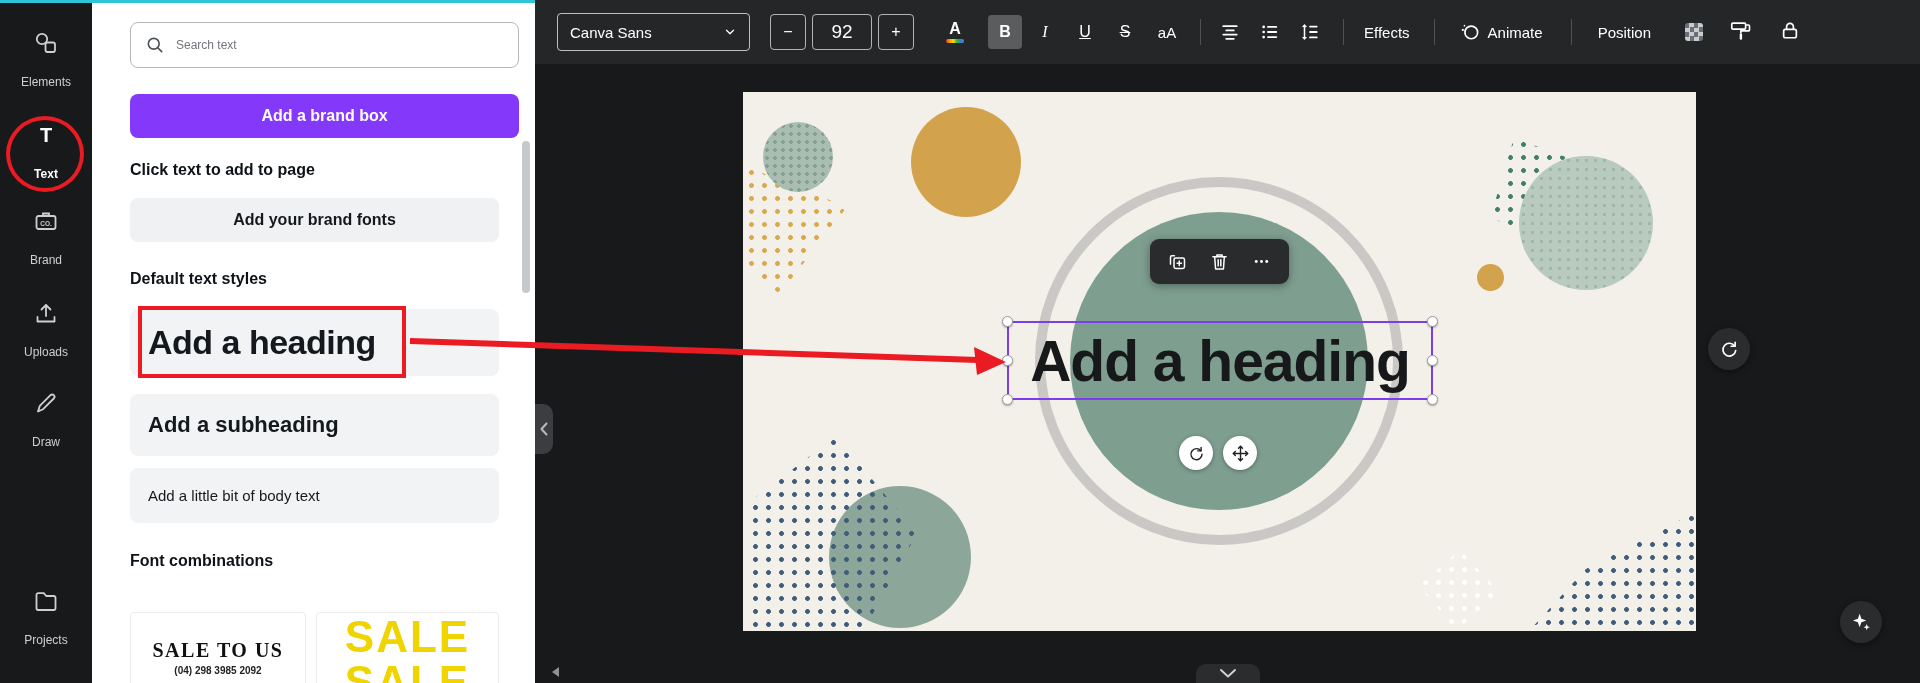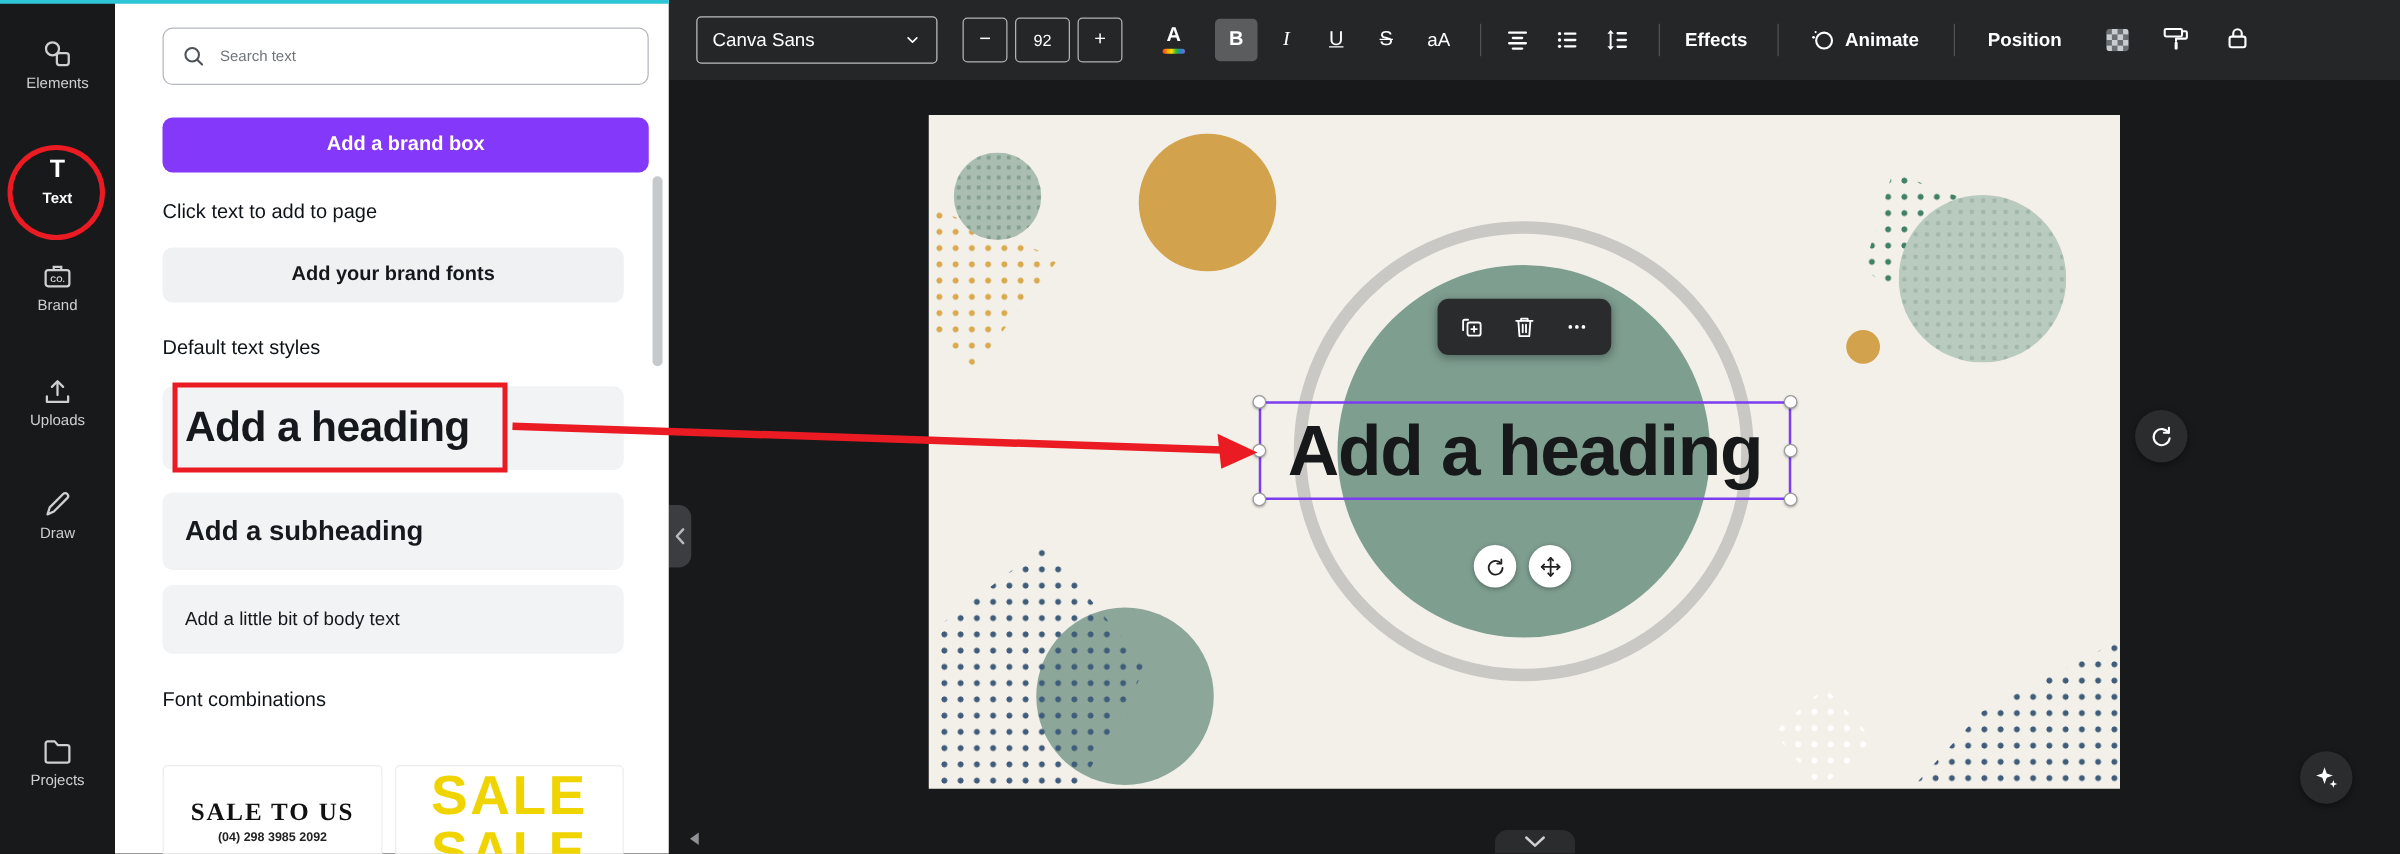--- a/index.html
+++ b/index.html
@@ -5,32 +5,32 @@
   *{margin:0;padding:0;box-sizing:border-box}
   html,body{width:1920px;height:683px;overflow:hidden;background:#18191b;font-family:"Liberation Sans",sans-serif}
   button{background:none;border:none;color:inherit;padding:0;cursor:pointer;font-family:inherit}
   .app{position:relative;width:1920px;height:683px;overflow:hidden}
 
   
   .topline{position:absolute;left:0;top:0;width:535px;height:3px;background:#2ec6d6;z-index:40}
 
   
   .sidebar{position:absolute;left:0;top:0;width:92px;height:683px;background:#18191b;z-index:10}
-  .side-item{position:absolute;left:0;width:92px;height:58px;display:flex;flex-direction:column;align-items:center;justify-content:flex-start;gap:4px;color:#cdd0d2;cursor:pointer}
+  .side-item{position:absolute;left:0;width:92px;height:58px;display:flex;flex-direction:column;align-items:center;justify-content:flex-start;gap:20px;color:#cdd0d2;cursor:pointer}
   .side-item svg{width:26px;height:26px;flex:none}
   .side-item .lbl{font-size:12px;line-height:13px}
   .side-item.active{color:#fff}
 
   
   .panel{position:absolute;left:92px;top:0;width:443px;height:683px;background:#fff;z-index:9}
   .searchbox{position:absolute;left:38px;top:22px;width:389px;height:46px;border:1px solid #b4b8bd;border-radius:8px;display:flex;align-items:center;padding:0 14px;gap:11px;background:#fff}
   .searchbox input{border:none;outline:none;flex:1;font-size:12px;color:#333;font-family:inherit;background:transparent}
   .searchbox input::placeholder{color:#71757b}
   .btn-purple{position:absolute;left:38px;top:94px;width:389px;height:44px;background:#8438fa;color:#fff;font-size:16px;font-weight:bold;border-radius:8px}
-  .sec{position:absolute;left:38px;font-size:16px;font-weight:normal;color:#0e1318}
+  .sec{position:absolute;left:38px;font-size:16px;font-weight:bold;color:#0e1318}
   .btn-gray{position:absolute;left:38px;top:198px;width:369px;height:44px;background:#f0f1f3;color:#14181c;font-size:16px;font-weight:bold;border-radius:8px}
   .tile{position:absolute;left:38px;width:369px;background:#f2f3f5;border-radius:8px;display:flex;align-items:center;padding-left:18px;cursor:pointer;color:#15191d}
   .tile-heading{top:309px;height:67px;font-size:34px;font-weight:bold;letter-spacing:-0.5px}
   .tile-subheading{top:394px;height:62px;font-size:22px;font-weight:bold}
   .tile-body{top:468px;height:55px;font-size:15px;font-weight:500}
   .combo{position:absolute;top:612px;height:130px;background:#fff;border:1px solid #ececec;border-radius:4px;overflow:hidden;cursor:pointer}
   .combo-talk{left:38px;width:176px;text-align:center}
   .combo-sale{left:224px;width:183px;text-align:center}
   .talk-title{margin-top:26px;font-family:"Liberation Serif",serif;font-weight:bold;font-size:20px;letter-spacing:1.5px;color:#111}
   .talk-sub{margin-top:3px;font-size:10px;font-weight:bold;color:#222}
@@ -42,21 +42,21 @@
   .font-select{margin-left:22px;width:193px;height:38px;border:1px solid rgba(255,255,255,.7);border-radius:4px;display:flex;align-items:center;justify-content:space-between;padding:0 12px;font-size:15px;cursor:pointer}
   .tb-box{height:36px;border:1px solid rgba(255,255,255,.65);border-radius:4px;display:flex;align-items:center;justify-content:center;font-size:16px;color:#fff}
   .tb-icon{width:34px;height:34px;display:flex;flex-direction:column;align-items:center;justify-content:center;font-size:16px;border-radius:4px;color:#fff}
   .tb-icon.active{background:rgba(255,255,255,.25)}
   .rainbow{display:block;width:18px;height:4px;border-radius:2px;margin-top:2px;background:linear-gradient(90deg,#e33,#f90,#fd0,#3b3,#28c,#86c)}
   .colA{font-weight:bold;font-size:16px;line-height:16px}
   .it{font-style:italic}
   .un{text-decoration:underline}
   .st{text-decoration:line-through}
   .sep{width:1px;height:26px;background:rgba(255,255,255,.2);flex:none}
-  .tb-text{font-size:15px;font-weight:700;padding:0 12px;height:36px;display:flex;align-items:center;gap:7px;border-radius:4px;color:#fff}
+  .tb-text{font-size:15px;font-weight:400;padding:0 12px;height:36px;display:flex;align-items:center;gap:7px;border-radius:4px;color:#fff}
   .checker{display:block;width:18px;height:18px;border-radius:3px;background:repeating-conic-gradient(#c9cdd1 0% 25%,#6b7075 0% 50%);background-size:9px 9px}
   .tb-right{position:absolute;left:1150px;top:0;height:64px;display:flex;align-items:center;gap:26px}
 
   
   .canvas{position:absolute;left:535px;top:64px;width:1385px;height:619px;background:#18191b;overflow:hidden}
   .design{position:absolute;left:208px;top:28px;width:953px;height:539px;background:#f3f0e9;overflow:hidden;cursor:default}
   .circle{position:absolute;border-radius:50%}
   .dots{position:absolute;background-image:radial-gradient(circle,var(--c) 2.1px,transparent 2.6px);background-size:13px 13px}
   .dots-mustard{--c:#d9a94e;left:2px;top:74px;width:102px;height:128px;clip-path:polygon(0 0,100% 32%,34% 100%,0 78%)}
   .dots-green{--c:#417f67;left:748px;top:46px;width:128px;height:148px;clip-path:polygon(18% 0,100% 26%,74% 100%,0 52%)}
@@ -184,21 +184,21 @@
   </section>
 
   <header class="toolbar">
     <div class="font-select">
       <span>Canva Sans</span>
       <svg width="14" height="14" viewBox="0 0 24 24">
           <polyline points="6 9 12 15 18 9" fill="none" stroke="#fff" stroke-width="2.2" stroke-linecap="round" stroke-linejoin="round"></polyline>
         </svg>
     </div>
     <button class="tb-box" style="margin-left:20px;width:36px">−</button>
-    <div class="tb-box" style="margin-left:6px;width:44px;font-size:13px">92</div>
+    <div class="tb-box" style="margin-left:6px;width:60px;font-size:19px">92</div>
     <button class="tb-box" style="margin-left:6px;width:36px">+</button>
     <button class="tb-icon" style="margin-left:24px">
       <span class="colA">A</span>
       <span class="rainbow"></span>
     </button>
     <button class="tb-icon active" style="margin-left:16px;font-weight:bold">B</button>
     <button class="tb-icon it" style="margin-left:6px;font-family:'Liberation Serif',serif">I</button>
     <button class="tb-icon un" style="margin-left:6px">U</button>
     <button class="tb-icon st" style="margin-left:6px">S</button>
     <button class="tb-icon" style="margin-left:6px;width:38px;font-size:15px">aA</button>

